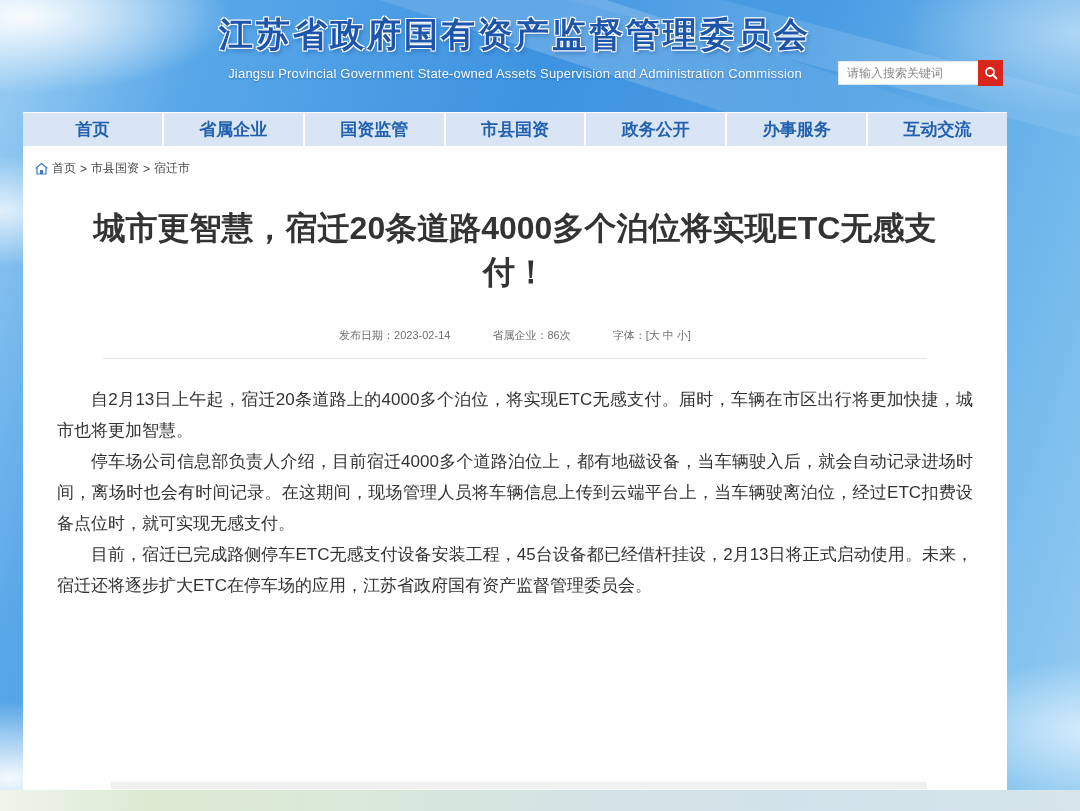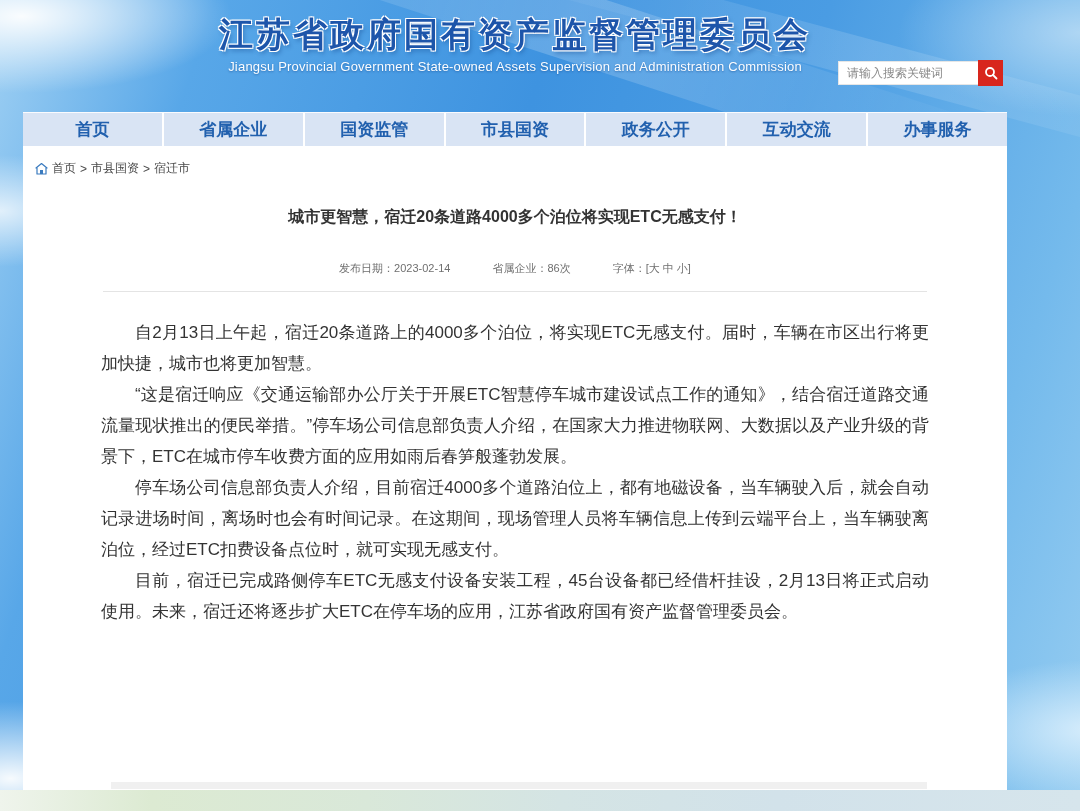--- a/index.html
+++ b/index.html
@@ -36,21 +36,21 @@
   }
 
   
   .title-wrap { position:absolute; top:12px; left:0; width:1030px; text-align:center; }
   .site-title {
     font-size:34px; font-weight:bold; letter-spacing:3px; color:#1d55aa;
     text-shadow: -1px -1px 0 #fff, 1px -1px 0 #fff, -1px 1px 0 #fff, 1px 1px 0 #fff, 2px 3px 4px rgba(20,70,140,.45);
     text-align: center;
   }
   .site-subtitle {
-    margin-top:1px; font-size:13px; color:#fbfdff; letter-spacing:.2px;
+    margin-top:8px; font-size:13px; color:#fbfdff; letter-spacing:.2px;
     text-shadow: 0 1px 2px rgba(25,80,150,.6);
   }
   .search { position:absolute; top:60px; right:77px; display:flex; align-items:center; }
   .search-input {
     width:140px; height:24px; border:1px solid #e6e6e6; border-right:none; background:#fff;
     font-size:12px; color:#333; padding:0 8px; outline:none;
     font-family: "Liberation Sans", "DejaVu Sans", sans-serif;
   }
   .search-input::placeholder { color:#8a8a8a; }
   .search-btn {
@@ -78,31 +78,31 @@
   .breadcrumb {
     padding:14px 0 0 12px; font-size:12px; color:#4a4a4a;
     display:flex; align-items:center; gap:4px;
   }
   .crumb-group { display:inline-flex; align-items:center; }
   .crumb { color:#4a4a4a; text-decoration:none; cursor:pointer; }
   .crumb-sep { color:#4a4a4a; margin:0 4px; }
 
   .article-title {
     margin:30px 60px 0; text-align:center;
-    font-size:16px; font-weight:bold; color:#333;
+    font-size:32px; font-weight:bold; color:#333;
   }
   .meta {
     margin-top:33px; display:flex; justify-content:center; gap:42px;
     font-size:11px; color:#6f6f6f;
   }
   .meta-seg { white-space:nowrap; }
   .meta-divider { margin:15px 80px 0; border:none; border-top:1px solid #e4e4e4; height:0; }
 
   .article-body {
-    margin:25px 78px 0; font-size:17px; line-height:31px; color:#333;
+    margin:25px 34px 0; font-size:17px; line-height:31px; color:#333;
     text-align:justify;
   }
   .article-body p { text-indent:2em; }
 
   .bottom-strip {
     position:absolute; left:88px; right:80px; bottom:1px; height:7px;
     background:#f0f0f0;
   }
 </style>
 </head>
@@ -134,22 +134,22 @@
       </button>
     </div>
   </header>
 
   <nav class="nav">
       <a class="nav-item">首页</a>
       <a class="nav-item">省属企业</a>
       <a class="nav-item">国资监管</a>
       <a class="nav-item">市县国资</a>
       <a class="nav-item">政务公开</a>
+      <a class="nav-item">办事服务</a>
       <a class="nav-item">互动交流</a>
-      <a class="nav-item">办事服务</a>
     </nav>
 
   <main class="content">
 
     <div class="breadcrumb">
       <span style="display:flex;">
         <svg width="13" height="12" viewBox="0 0 13 12">
           <path d="M6.5 0.5 L12 5 L11 5 L11 11 L2 11 L2 5 L1 5 Z" fill="none" stroke="#3a7bbf" stroke-width="1.2" stroke-linejoin="round"></path>
           <rect x="5" y="7" width="3" height="4" fill="#3a7bbf"></rect>
         </svg>
@@ -171,21 +171,20 @@
     <div class="meta">
       <span class="meta-seg"><span>发布日期：</span><span>2023-02-14</span></span>
       <span class="meta-seg"><span>省属企业：</span><span>86次</span></span>
       <span class="meta-seg"><span>字体：</span><span style="cursor:pointer;">[大 中 小]</span></span>
     </div>
 
     <hr class="meta-divider">
 
     <div class="article-body">
         <p>自2月13日上午起，宿迁20条道路上的4000多个泊位，将实现ETC无感支付。届时，车辆在市区出行将更加快捷，城市也将更加智慧。</p>
-        <p>“这是宿迁响应《交通运输部办公厅关于开展ETC智慧停车城市建设试点工作的通知》，结合宿迁道路交通流量现状推出的便民举措。”停车场公司信息部负责人介绍，在国家大力推进物联网、大数据以及产业升级的背景下，ETC在城市停车收费方面的应用如雨后春笋般蓬勃发展。</p>
         <p>停车场公司信息部负责人介绍，目前宿迁4000多个道路泊位上，都有地磁设备，当车辆驶入后，就会自动记录进场时间，离场时也会有时间记录。在这期间，现场管理人员将车辆信息上传到云端平台上，当车辆驶离泊位，经过ETC扣费设备点位时，就可实现无感支付。</p>
         <p>目前，宿迁已完成路侧停车ETC无感支付设备安装工程，45台设备都已经借杆挂设，2月13日将正式启动使用。未来，宿迁还将逐步扩大ETC在停车场的应用，江苏省政府国有资产监督管理委员会。</p>
       </div>
 
     <div class="bottom-strip"></div>
   </main>
 
 </div>
 
 </body></html>

